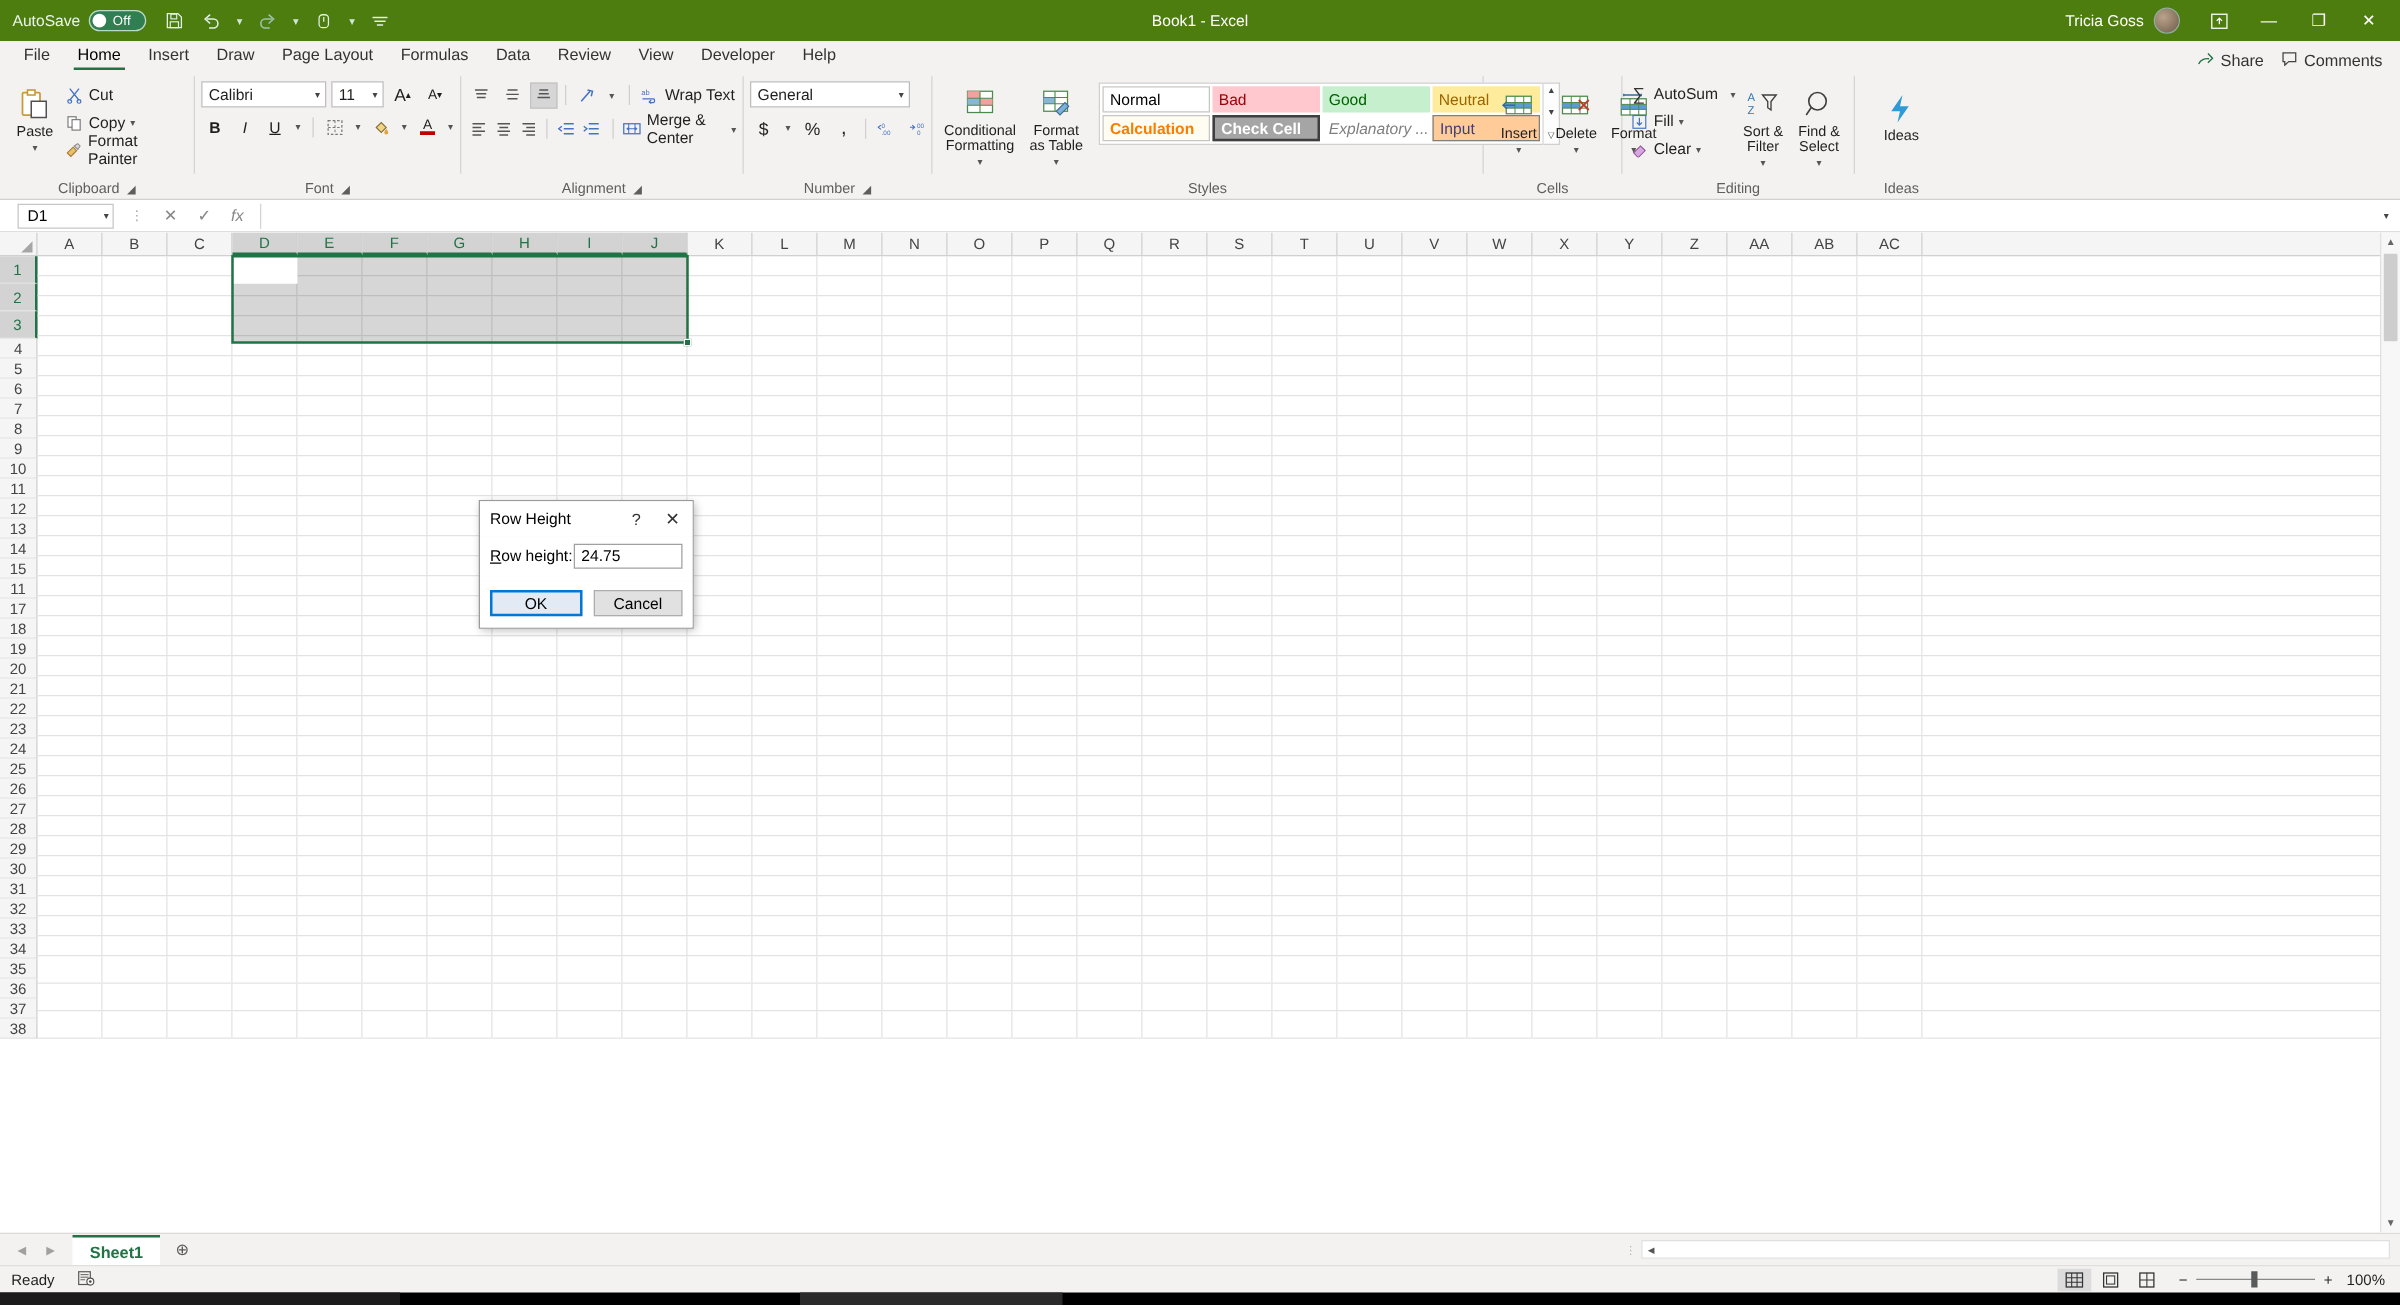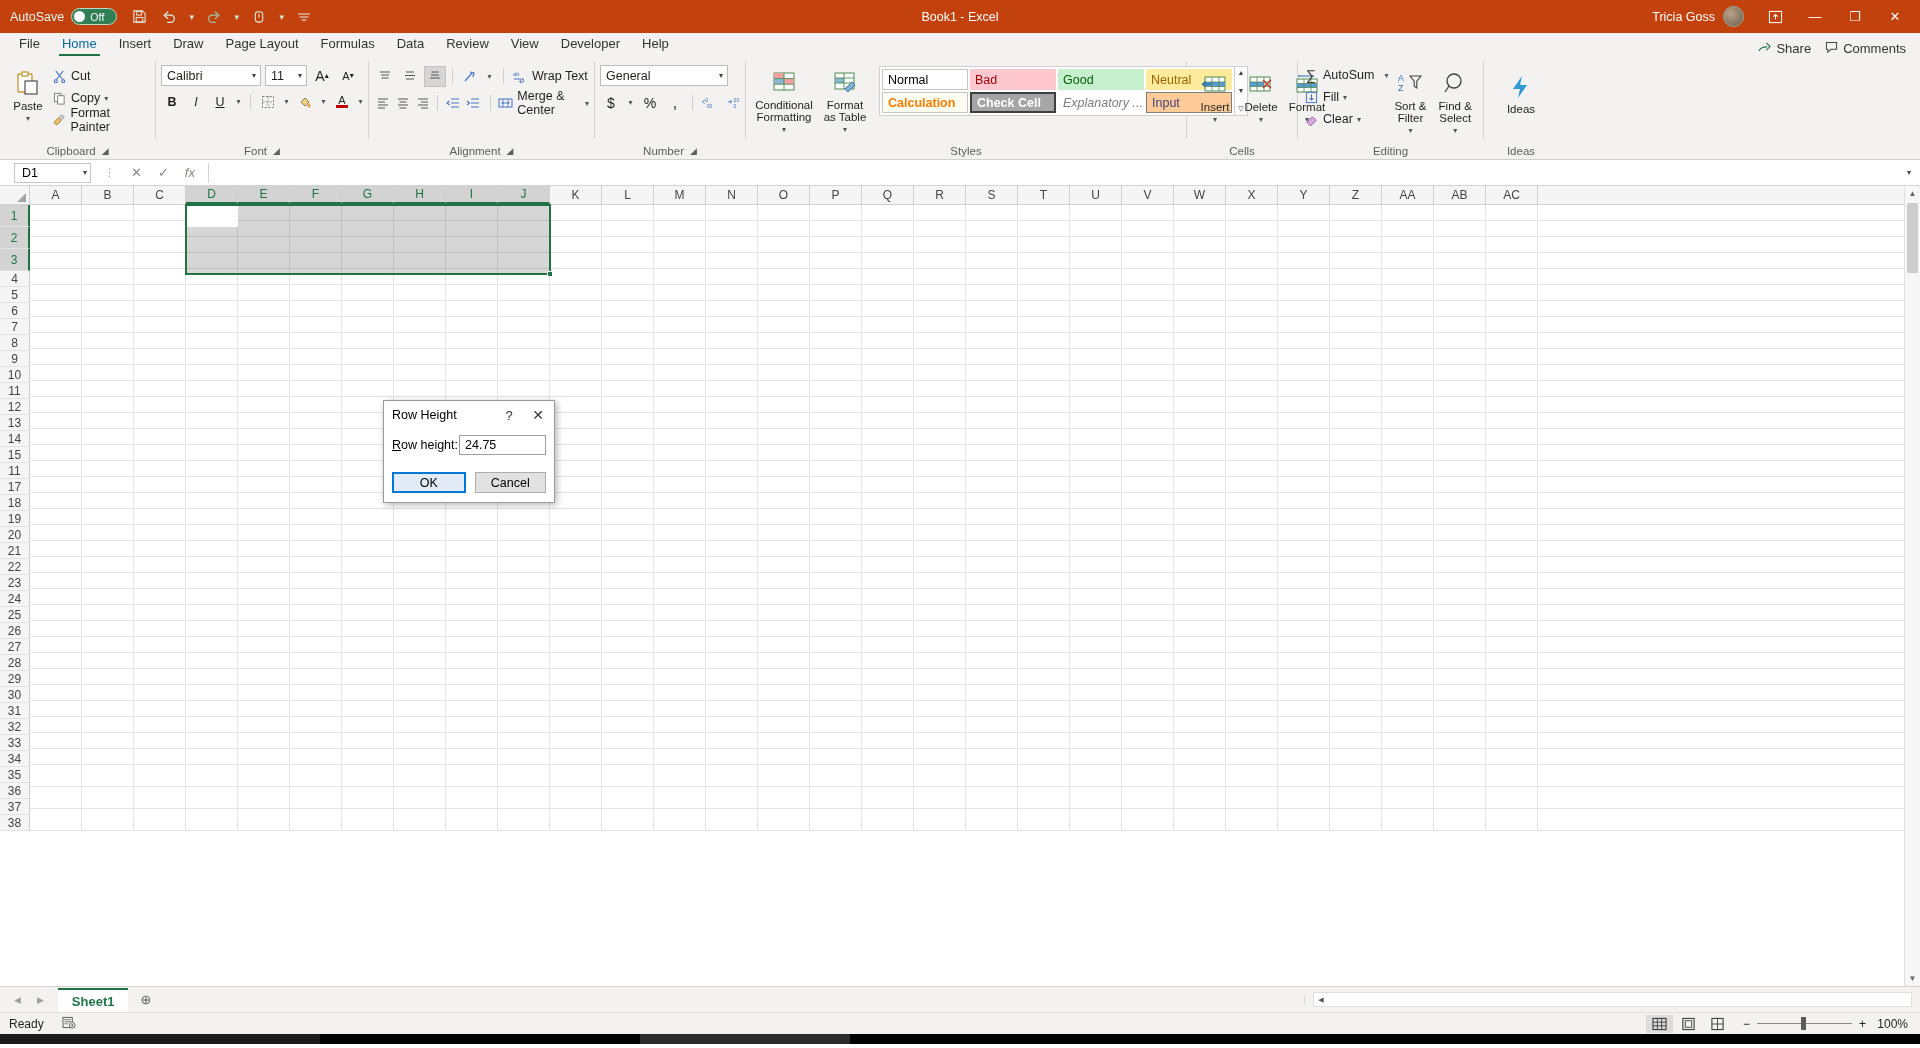--- a/index.html
+++ b/index.html
@@ -8,21 +8,21 @@
     width: 1920px; height: 1048px;
     overflow: hidden;
     font-family: "Liberation Sans", sans-serif;
     font-size: 13px;
     background: #ffffff;
     -webkit-font-smoothing: antialiased;
   }
 
   
   .titlebar {
-    height: 33px; background: #c2410c; color: #ffffff;
+    height: 33px; background: #4d7c0f; color: #ffffff;
     display: flex; align-items: center; position: relative;
   }
   .qat { display: flex; align-items: center; gap: 2px; padding-left: 10px; }
   .autosave-wrap { display: flex; align-items: center; gap: 7px; margin-right: 6px; }
   .autosave-label { font-size: 12.5px; color: #eaf5ee; }
   .toggle {
     width: 46px; height: 17px; border-radius: 9px;
     border: 1px solid #bcd8c7; background: #2f7f53;
     display: flex; align-items: center; padding: 0 2px; position: relative;
   }
@@ -57,21 +57,21 @@
   }
 
   
   .tabstrip {
     height: 23px; background: #f3f2f1; display: flex; align-items: flex-end;
     padding-left: 8px; position: relative;
   }
   .tab {
     padding: 2px 11px 4px; font-size: 13px; color: #333333; position: relative; line-height: 16px;
   }
-  .tab.active { color: #0369a1; font-weight: normal; }
+  .tab.active { color: #000000; font-weight: normal; }
   .tab.active::after {
     content: ""; position: absolute; left: 8px; right: 8px; bottom: 0;
     height: 2.5px; background: #217346;
   }
   .tabstrip-right { margin-left: auto; display: flex; align-items: center; gap: 14px; padding-right: 14px; }
   .sharebtn { display: flex; align-items: center; gap: 5px; font-size: 13px; color: #333; }
 
   
   .ribbon {
     height: 104px; background: #f3f2f1; display: flex; align-items: stretch;

